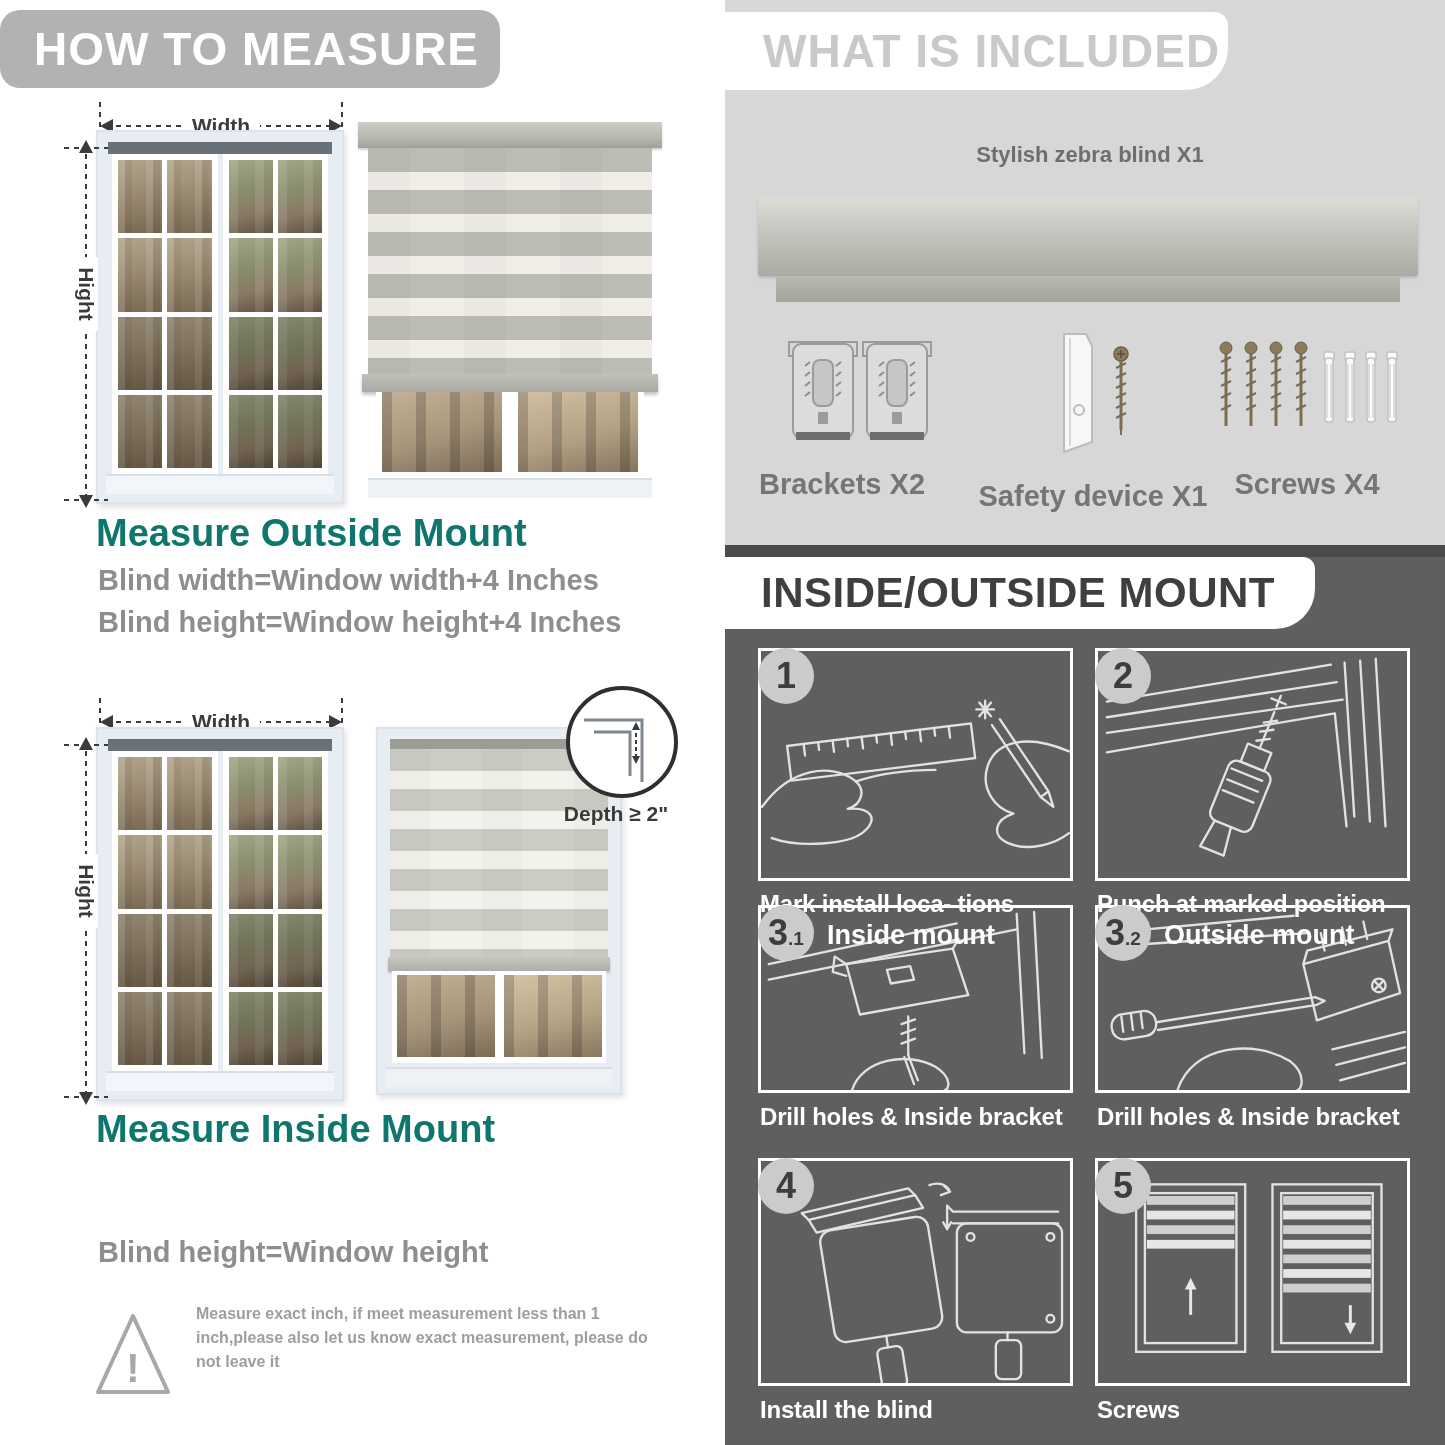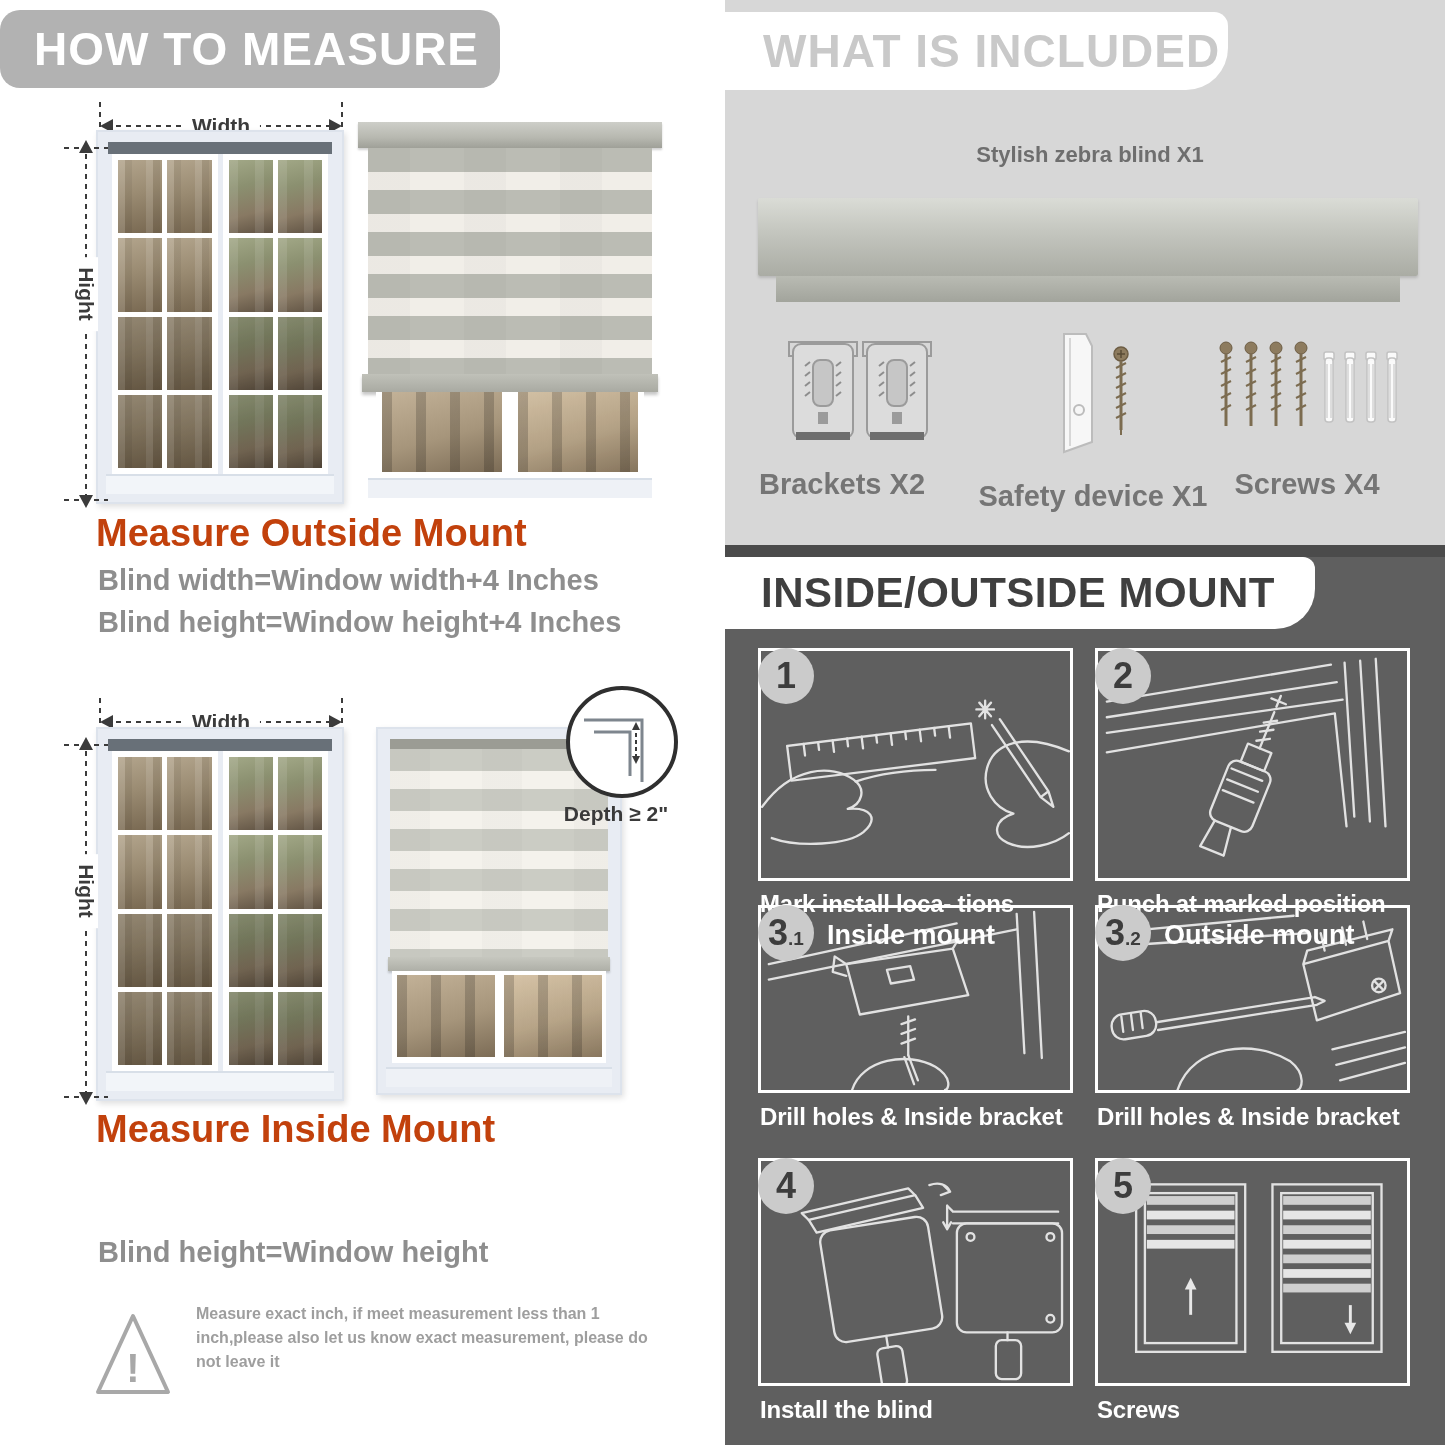--- a/index.html
+++ b/index.html
@@ -5,21 +5,21 @@
   html,body{margin:0;padding:0;background:#fff;}
   .canvas{position:relative;width:1445px;height:1445px;background:#fff;overflow:hidden;
           font-family:"Liberation Sans",sans-serif;}
   .abs{position:absolute;}
 
   
   .banner-left{left:0;top:10px;width:500px;height:78px;background:#b2b2b2;border-radius:20px;
                display:flex;align-items:center;padding-left:34px;box-sizing:border-box;}
   .banner-left span{color:#fff;font-weight:bold;font-size:46px;letter-spacing:1px;}
 
-  .sec-title{color:#c2410c;font-weight:bold;font-size:38px;}
+  .sec-title{color:#0f766e;font-weight:bold;font-size:38px;}
   .spec-line{color:#8e8e8e;font-weight:bold;font-size:29px;}
 
   
   .win{background:#e8ecf3;box-shadow:inset 0 0 0 2px #dde3ec, 2px 3px 6px rgba(0,0,0,.12);}
   .win .recess{position:absolute;left:12px;right:12px;top:12px;height:12px;background:#687078;}
   .win .doors{position:absolute;left:16px;right:16px;top:24px;bottom:30px;display:flex;gap:5px;}
   .door{flex:1;background:#fff;padding:6px;box-sizing:border-box;}
   .panes{display:grid;width:100%;height:100%;grid-template-columns:1fr 1fr;grid-template-rows:1fr 1fr 1fr 1fr;gap:5px;background:#fff;}
   .pane{background:
       repeating-linear-gradient(90deg, rgba(255,255,255,.12) 0 7px, rgba(0,0,0,.06) 7px 14px, transparent 14px 28px),

